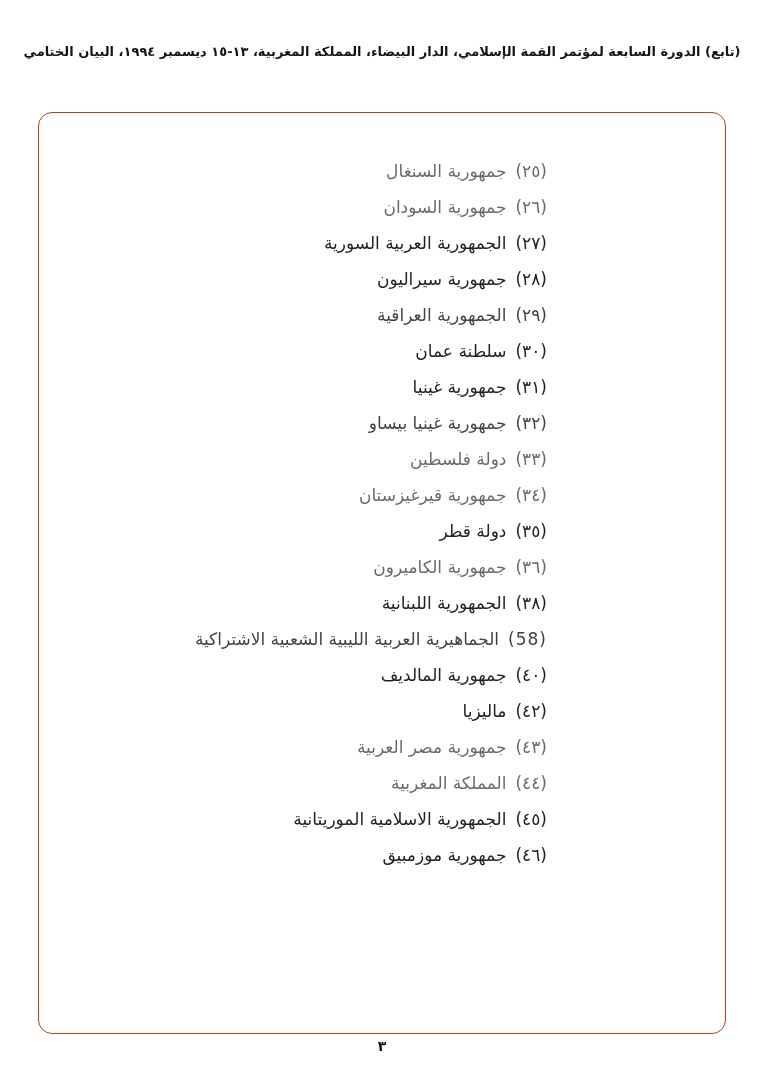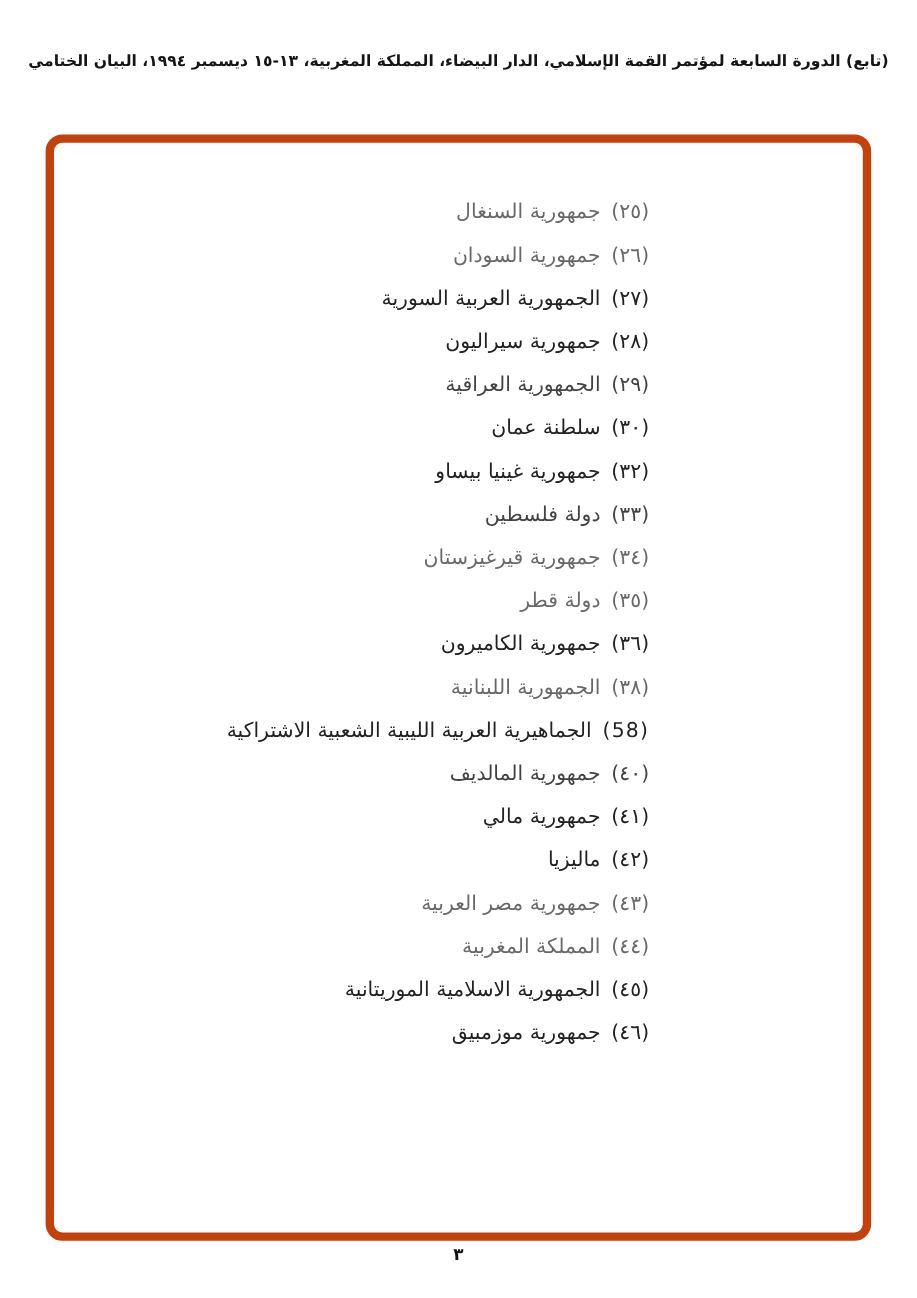--- a/index.html
+++ b/index.html
@@ -32,21 +32,21 @@
     text-align: center;
     direction: rtl;
     font-weight: bold;
     font-size: 11px;
     color: #1a1a1a;
   }
   .frame {
     position: absolute;
     left: 38px; top: 112px;
     width: 688px; height: 922px;
-    border: 7px solid #c2410c;
+    border: 1px solid #c2410c;
     border-radius: 14px;
     background: #ffffff;
   }
   .country-list {
     position: absolute;
     top: 40px; right: 178px; left: 10px;
     direction: rtl;
   }
   .item {
     direction: rtl;
@@ -85,29 +85,29 @@
 
   <div class="frame">
     <div class="country-list">
 
       <div class="item"><span class="num">(٢٥)</span><span>جمهورية السنغال</span></div>
       <div class="item"><span class="num">(٢٦)</span><span>جمهورية السودان</span></div>
       <div class="item"><span class="num">(٢٧)</span><span>الجمهورية العربية السورية</span></div>
       <div class="item"><span class="num">(٢٨)</span><span>جمهورية سيراليون</span></div>
       <div class="item"><span class="num">(٢٩)</span><span>الجمهورية العراقية</span></div>
       <div class="item"><span class="num">(٣٠)</span><span>سلطنة عمان</span></div>
+      <div class="item"><span class="num">(٣١)</span><span>جمهورية غينيا</span></div>
       <div class="item"><span class="num">(٣٢)</span><span>جمهورية غينيا بيساو</span></div>
       <div class="item"><span class="num">(٣٣)</span><span>دولة فلسطين</span></div>
       <div class="item"><span class="num">(٣٤)</span><span>جمهورية قيرغيزستان</span></div>
       <div class="item"><span class="num">(٣٥)</span><span>دولة قطر</span></div>
       <div class="item"><span class="num">(٣٦)</span><span>جمهورية الكاميرون</span></div>
       <div class="item"><span class="num">(٣٨)</span><span>الجمهورية اللبنانية</span></div>
       <div class="item"><span class="num">(58)</span><span>الجماهيرية العربية الليبية الشعبية الاشتراكية</span></div>
       <div class="item"><span class="num">(٤٠)</span><span>جمهورية المالديف</span></div>
-      <div class="item"><span class="num">(٤١)</span><span>جمهورية مالي</span></div>
       <div class="item"><span class="num">(٤٢)</span><span>ماليزيا</span></div>
       <div class="item"><span class="num">(٤٣)</span><span>جمهورية مصر العربية</span></div>
       <div class="item"><span class="num">(٤٤)</span><span>المملكة المغربية</span></div>
       <div class="item"><span class="num">(٤٥)</span><span>الجمهورية الاسلامية الموريتانية</span></div>
       <div class="item"><span class="num">(٤٦)</span><span>جمهورية موزمبيق</span></div>
 
     </div>
   </div>
 
   <div class="page-number">٣</div>

